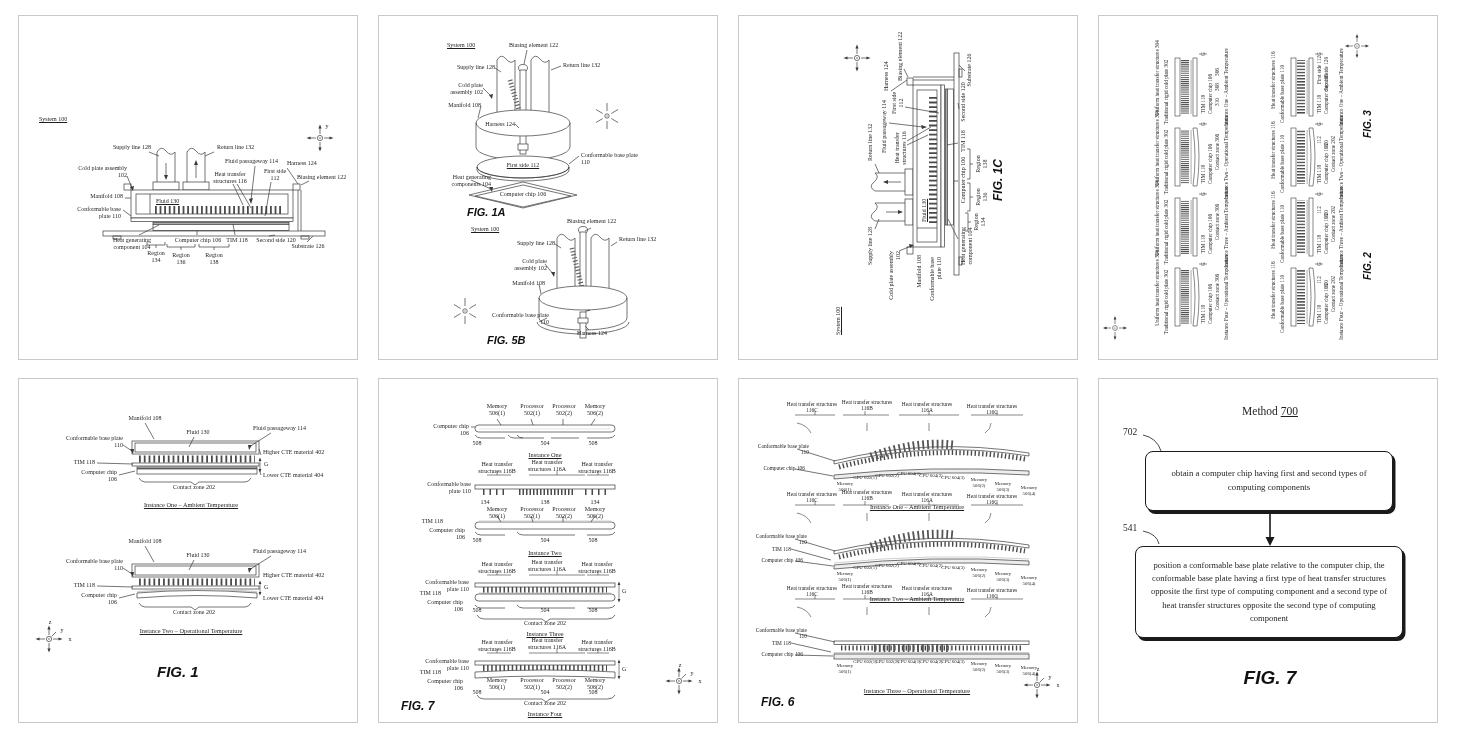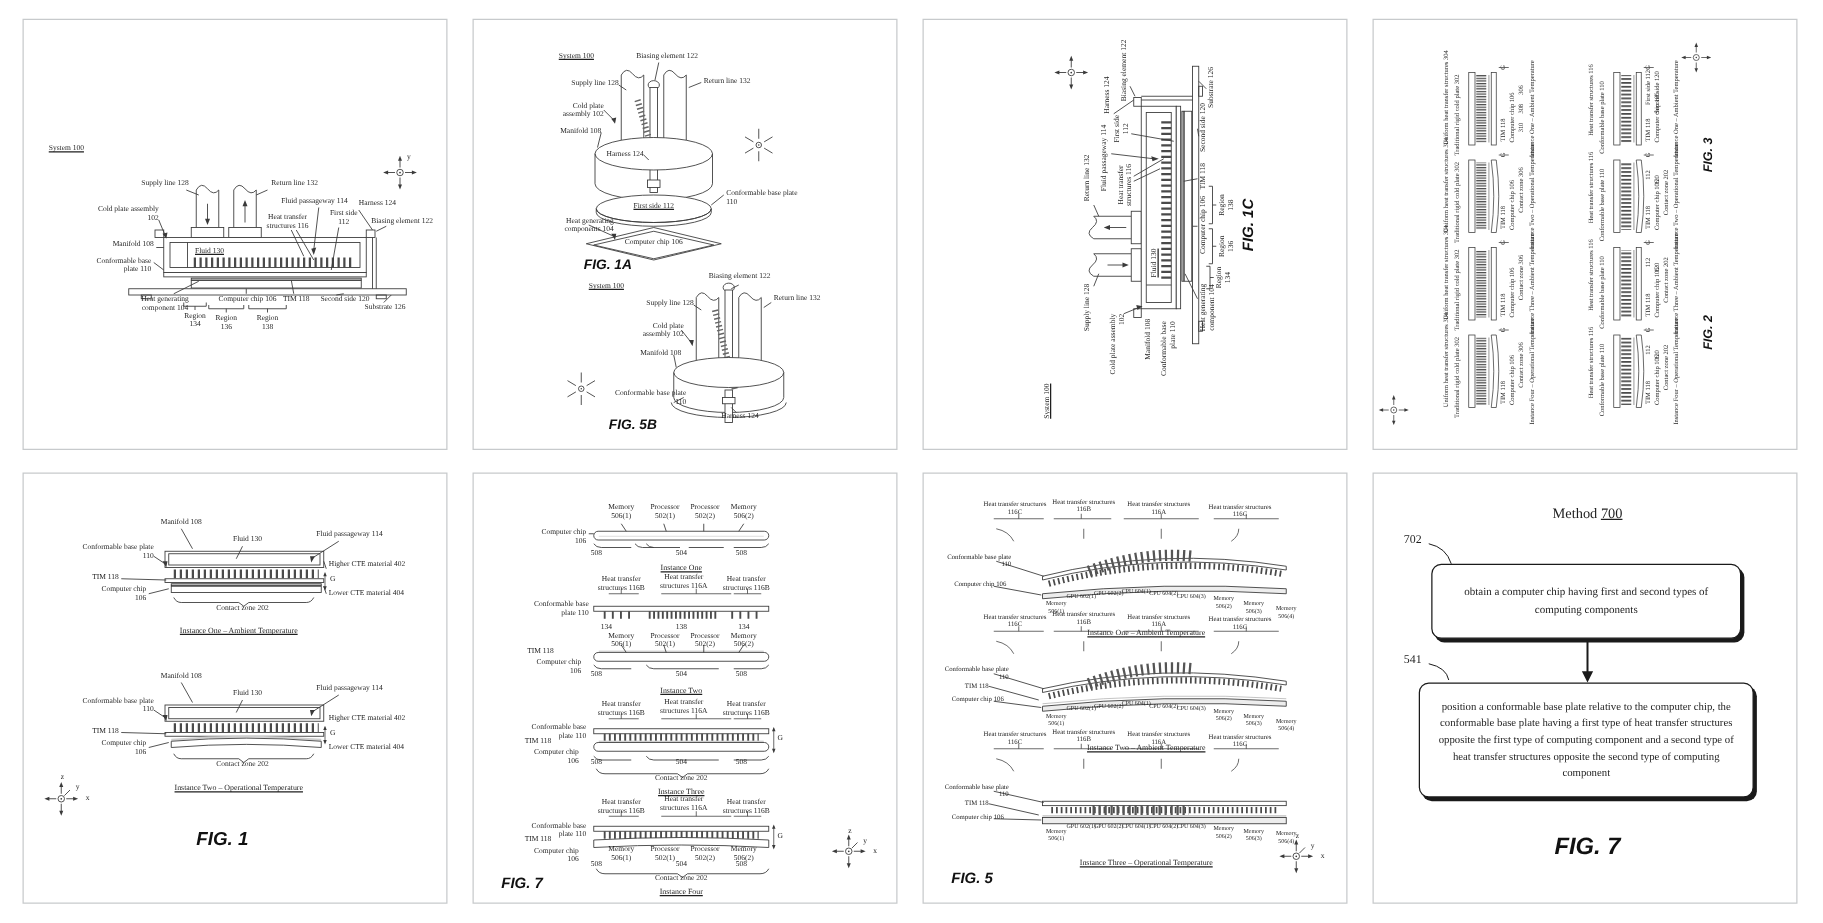--- a/index.html
+++ b/index.html
@@ -778,21 +778,21 @@
   <div class="lbl" style="left:158px;top:280px;width:24px;font-size:4.8px;">CPU 604(1)</div>
   <div class="lbl" style="left:180px;top:280px;width:24px;font-size:4.8px;">CPU 604(2)</div>
   <div class="lbl" style="left:202px;top:280px;width:24px;font-size:4.8px;">CPU 604(3)</div>
   <div class="lbl" style="left:226px;top:282px;width:28px;font-size:4.8px;">Memory 506(2)</div>
   <div class="lbl" style="left:250px;top:284px;width:28px;font-size:4.8px;">Memory 506(3)</div>
   <div class="lbl" style="left:276px;top:286px;width:28px;font-size:4.8px;">Memory 506(4)</div>
   <div class="icap" style="left:178px;top:308px;">Instance Three – Operational Temperature</div>
   <div class="lbl" style="left:294px;top:287px;width:10px;">z</div>
   <div class="lbl" style="left:306px;top:295px;width:10px;">y</div>
   <div class="lbl" style="left:314px;top:303px;width:10px;">x</div>
-  <div class="cap" style="left:22px;top:316px;font-size:12px;">FIG. 5</div>
+  <div class="cap" style="left:22px;top:316px;font-size:12px;">FIG. 6</div>
 </div>
 
 <div class="card" style="left:1098px;top:378px;">
   <svg class="art" width="338" height="343" viewBox="0 0 338 343">
     <g stroke="#1a1a1a" fill="none">
       <path d="M44,56 q14,3 18,16" stroke-width="0.8"></path>
       <path d="M44,152 q14,3 16,13" stroke-width="0.8"></path>
       <line x1="171" y1="134" x2="171" y2="159" stroke-width="1.6"></line>
       <polygon points="166.5,158 175.5,158 171,167" fill="#1a1a1a" stroke="none"></polygon>
     </g>

